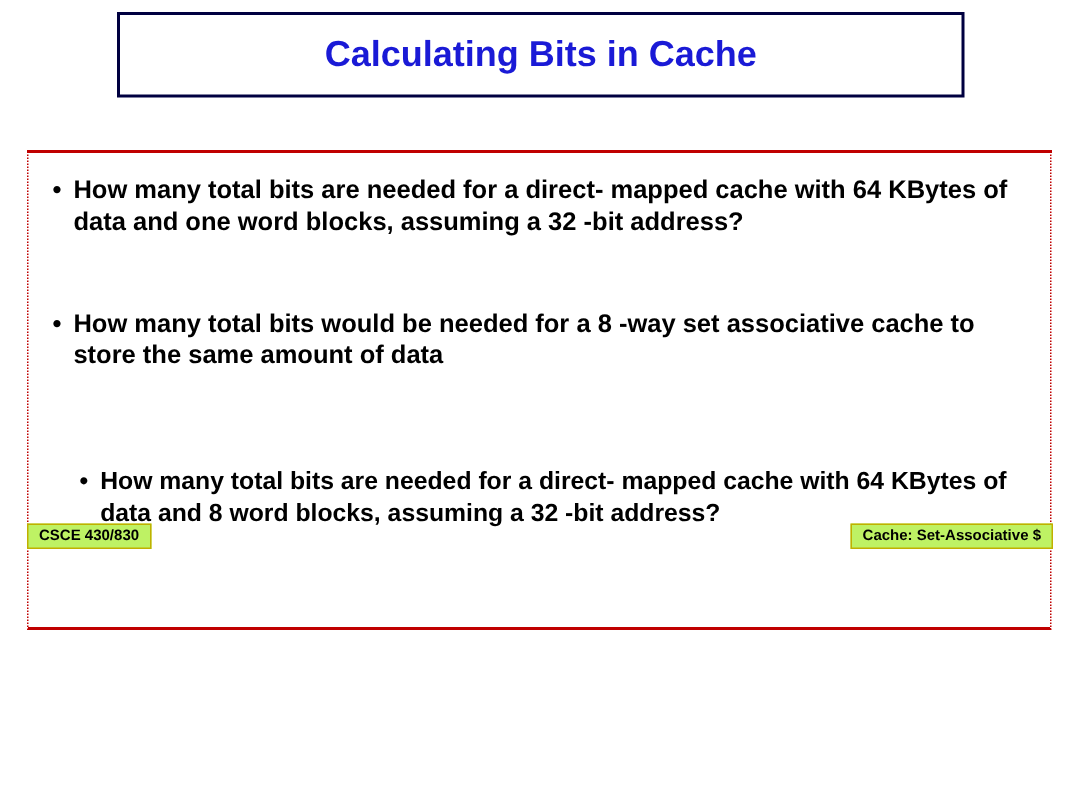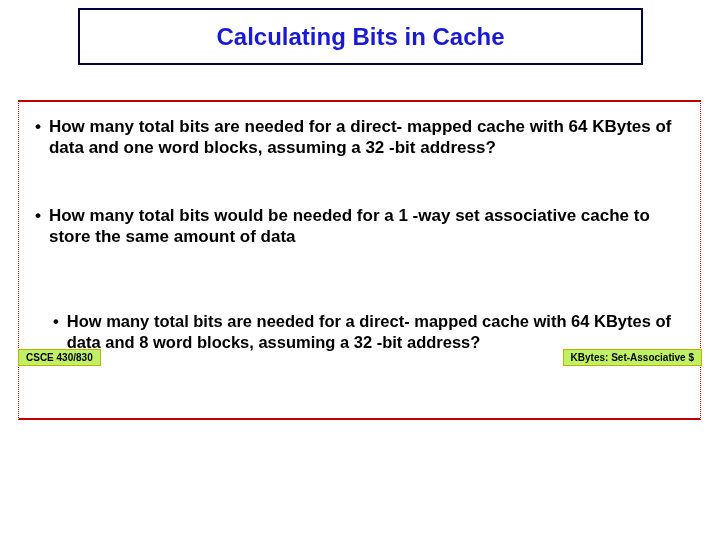--- a/index.html
+++ b/index.html
@@ -77,26 +77,26 @@
 
   <div class="body-box">
 
     <div class="bullet">
       <span class="dot">•</span>
       <span>How many total bits are needed for a direct- mapped cache with 64 KBytes of data and one word blocks, assuming a 32 -bit address?</span>
     </div>
 
     <div class="bullet second">
       <span class="dot">•</span>
-      <span>How many total bits would be needed for a 1 -way set associative cache to store the same amount of data</span>
+      <span>How many total bits would be needed for a 8 -way set associative cache to store the same amount of data</span>
     </div>
 
     <div class="bullet third">
       <span class="dot">•</span>
       <span>How many total bits are needed for a direct- mapped cache with 64 KBytes of data and 8 word blocks, assuming a 32 -bit address?</span>
     </div>
 
   </div>
 
   <div class="footer-left">CSCE 430/830</div>
-  <div class="footer-right">KBytes: Set-Associative $</div>
+  <div class="footer-right">Cache: Set-Associative $</div>
 
 </div>
 
 </body></html>

